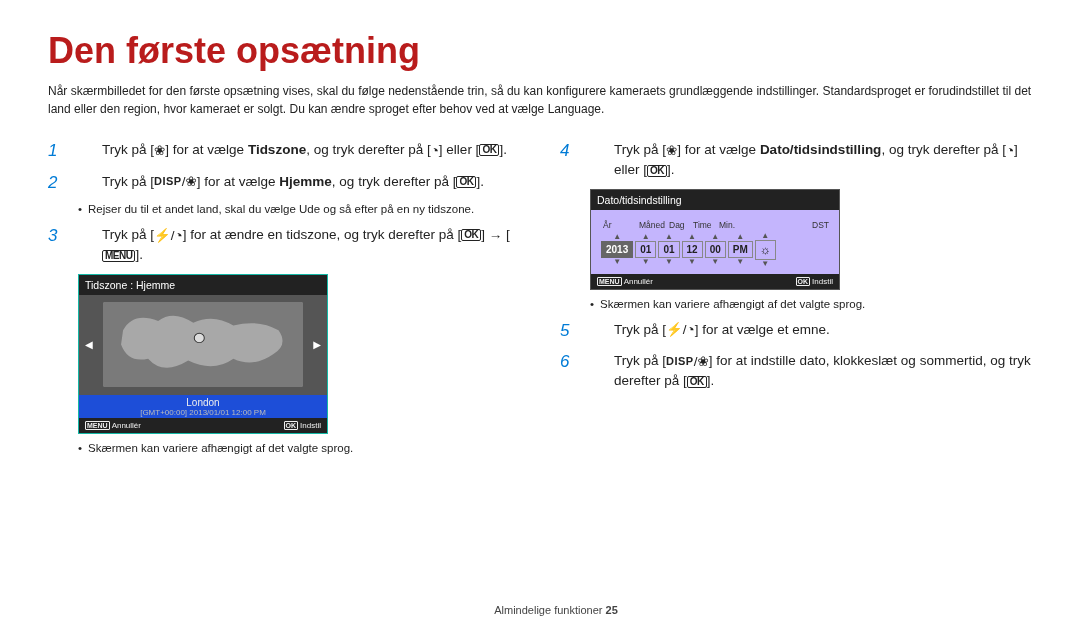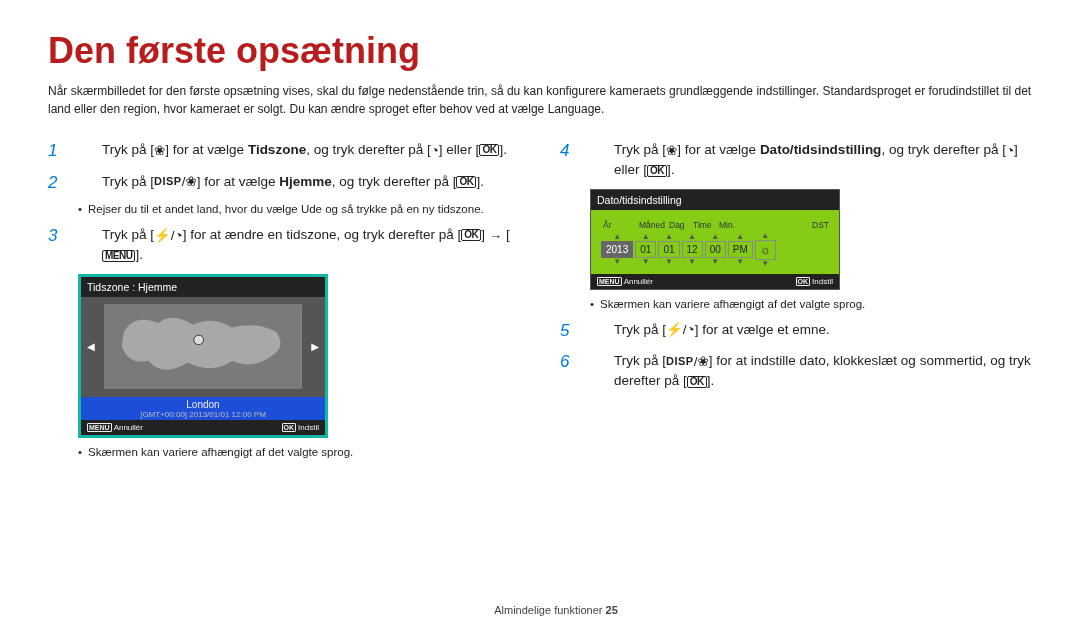--- a/index.html
+++ b/index.html
@@ -80,21 +80,21 @@
   .k-disp {
     font-weight: 900;
     font-size: 11px;
     letter-spacing: 0.5px;
   }
   b { font-weight: 700; }
 
   
   .screen-tz {
     width: 250px;
-    border: 3px solid #14b8a6;
+    border: 1px solid #14b8a6;
     margin: 8px 0 8px 30px;
     font-size: 11px;
   }
   .screen-hdr {
     background: #222;
     color: #fff;
     padding: 4px 6px;
     font-size: 10.5px;
   }
   .tz-map {
@@ -137,21 +137,21 @@
   .ftr-lbl { font-weight: 900; font-size: 7px; border: 1px solid #eee; border-radius: 1px; padding: 0 1px; margin-right: 2px; }
 
   
   .screen-dt {
     width: 250px;
     border: 1px solid #555;
     margin: 8px 0 8px 30px;
     font-size: 10px;
   }
   .dt-body {
-    background: #84cc16;
+    background: #c4b5fd;
     padding: 10px 10px 6px;
   }
   .dt-labels {
     display: flex;
     gap: 2px;
     font-size: 8.5px;
     color: #333;
     padding-left: 2px;
   }
   .dt-labels span:nth-child(1){ width: 34px; }
@@ -171,20 +171,21 @@
     flex-direction: column;
     align-items: center;
   }
   .ar { font-size: 8px; color: #555; line-height: 1; }
   .val {
     border: 1px solid #888;
     padding: 2px 4px;
     font-size: 10px;
     min-width: 18px;
     text-align: right;
+    font-weight: bold;
   }
   .val-sel { background: #666; color: #fff; border-color: #666; }
   .dst { font-size: 12px; }
 
   .footer {
     position: absolute;
     bottom: 14px;
     left: 16px;
     width: 100%;
     text-align: center;
@@ -212,21 +213,21 @@
       </div>
     </div>
 
     <div class="step">
       <div class="num">2</div>
       <div class="step-body">
         <span>Tryk på [</span><span class="ico k-disp">DISP</span><span class="ico">/</span><span class="ico">❀</span><span>] for at vælge </span><b>Hjemme</b><span>, og tryk derefter på [</span><span class="ico k-ok">OK</span><span>].</span>
       </div>
     </div>
     <div class="note">
-        <span>Rejser du til et andet land, hvor du vælge Ude og så trykke på en ny tidszone.</span>
+        <span>Rejser du til et andet land, skal du vælge Ude og så efter på en ny tidszone.</span>
       </div>
 
     <div class="step">
       <div class="num">3</div>
       <div class="step-body">
         <span>Tryk på [</span><span class="ico">⚡</span><span class="ico">/</span><span class="ico">◔</span><span>] for at ændre en tidszone, og tryk derefter på [</span><span class="ico k-ok">OK</span><span>] → [</span><span class="ico k-menu">MENU</span><span>].</span>
       </div>
     </div>
 
     <div class="screen-tz">

